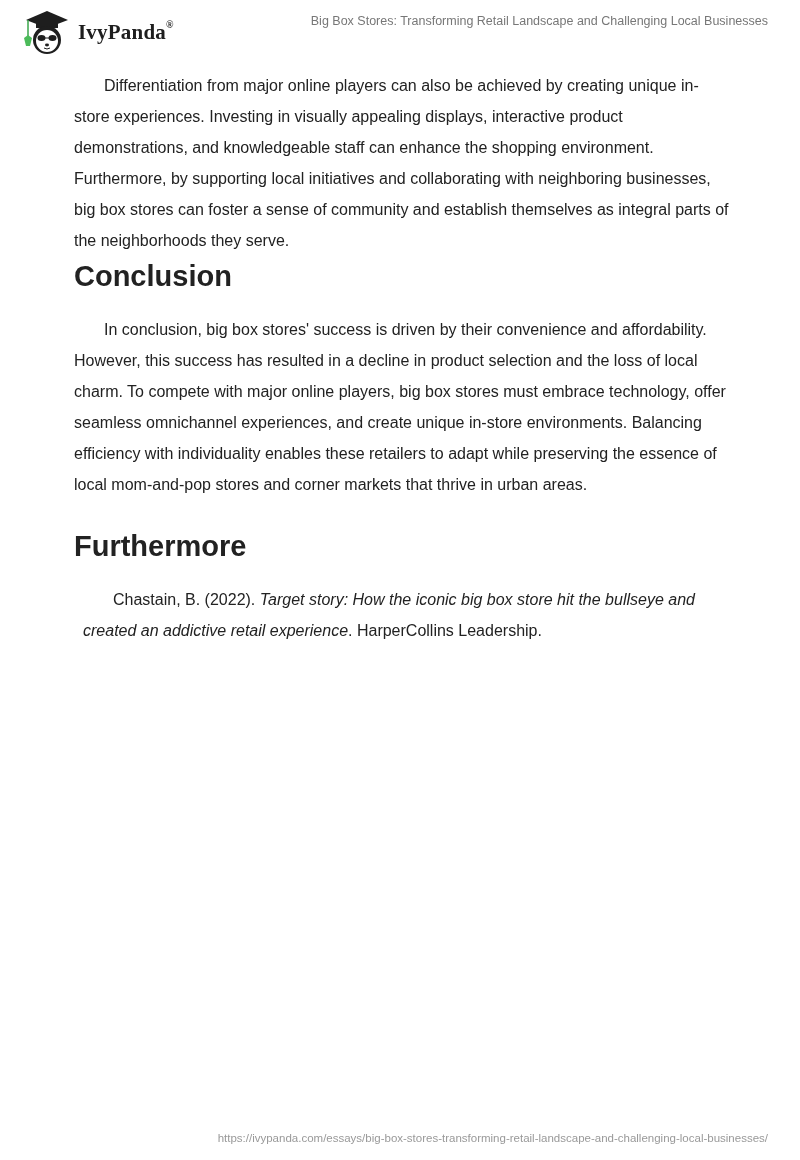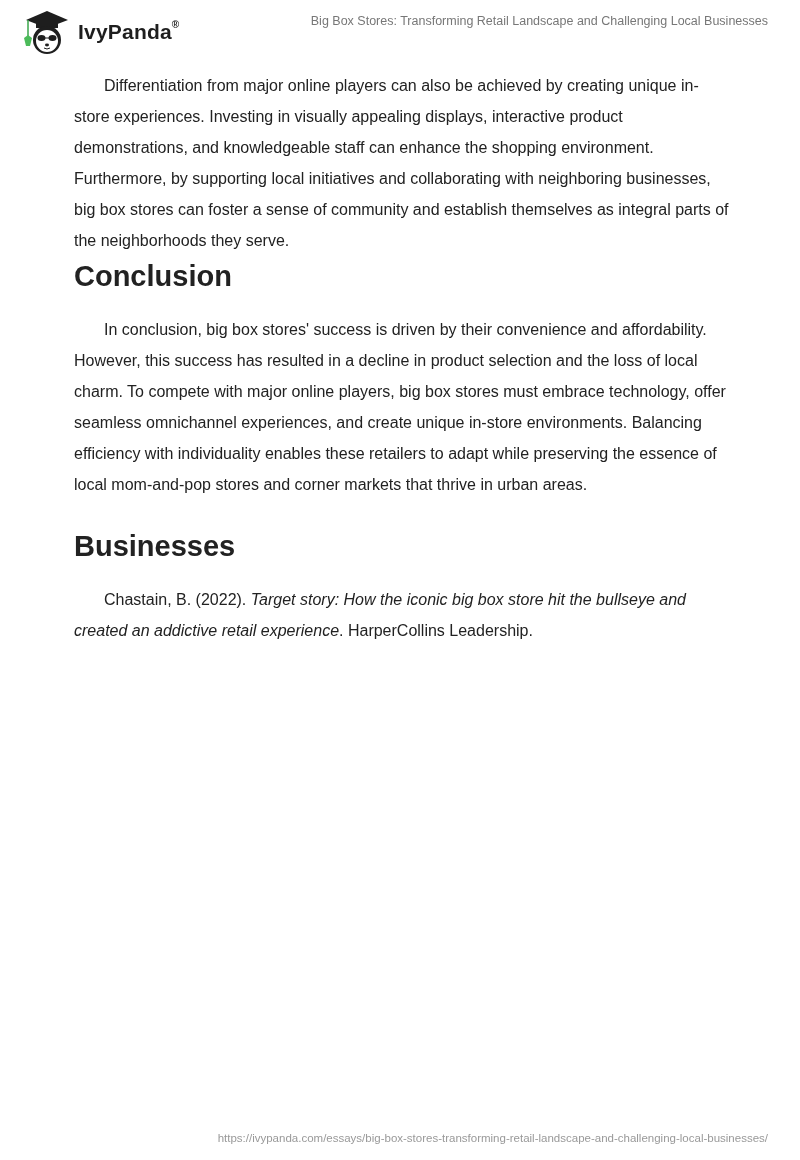--- a/index.html
+++ b/index.html
@@ -1,20 +1,20 @@
 <!DOCTYPE html>
 <html><head>
   <meta charset="utf-8">
   <style>
     html, body { margin: 0; padding: 0; background: #ffffff; }
     body { width: 800px; height: 1160px; position: relative; overflow: hidden; font-family: "Liberation Sans", sans-serif; color: #222222; }
     .header { position: absolute; left: 0; top: 0; width: 800px; height: 60px; }
     .logo { position: absolute; left: 18px; top: 8px; display: flex; align-items: center; }
     .logo svg { width: 58px; height: 48px; }
-    .logo-text { font-family: Liberation Sans, sans-serif; font-weight: bold; font-size: 21px; color: #1e1e1e; margin-left: 2px; letter-spacing: 0.2px; }
+    .logo-text { font-family: Liberation Serif, serif; font-weight: bold; font-size: 21px; color: #1e1e1e; margin-left: 2px; letter-spacing: 0.2px; }
     .logo-text sup { font-size: 10px; position: relative; top: -3px; }
     .doc-title { position: absolute; right: 32px; top: 14px; font-size: 12.5px; color: #777777; text-align: center; }
     .content { position: absolute; left: 74px; top: 70px; width: 660px; }
     p { margin: 0; font-size: 16px; line-height: 31px; color: #222222; }
     p.indent { text-indent: 30px; }
     h2 { margin: 0; font-size: 29px; font-weight: bold; color: #222222; line-height: 40px; }
     .footer-url { position: absolute; right: 32px; top: 1132px; font-size: 11.5px; color: #999999; }
   </style>
 </head>
 <body>
@@ -41,17 +41,17 @@
   </div>
   <div class="doc-title">Big Box Stores: Transforming Retail Landscape and Challenging Local Businesses</div>
 </div>
 
 <div class="content">
   <p class="indent">Differentiation from major online players can also be achieved by creating unique in-store experiences. Investing in visually appealing displays, interactive product demonstrations, and knowledgeable staff can enhance the shopping environment. Furthermore, by supporting local initiatives and collaborating with neighboring businesses, big box stores can foster a sense of community and establish themselves as integral parts of the neighborhoods they serve.</p>
 
   <h2 style="">Conclusion</h2>
   <p class="indent" style="margin-top:18px;">In conclusion, big box stores' success is driven by their convenience and affordability. However, this success has resulted in a decline in product selection and the loss of local charm. To compete with major online players, big box stores must embrace technology, offer seamless omnichannel experiences, and create unique in-store environments. Balancing efficiency with individuality enables these retailers to adapt while preserving the essence of local mom-and-pop stores and corner markets that thrive in urban areas.</p>
 
-  <h2 style="margin-top:26px;">Businesses</h2>
-  <p class="indent" style="margin-top:18px;"><span>Chastain, B. (2022). </span><em>Target story: How the iconic big box store hit the bullseye and created an addictive retail experience</em><span>. HarperCollins Leadership.</span></p>
+  <h2 style="margin-top:26px;">Furthermore</h2>
+  <p class="indent" style="margin-top:18px;margin-left:9px;"><span>Chastain, B. (2022). </span><em>Target story: How the iconic big box store hit the bullseye and created an addictive retail experience</em><span>. HarperCollins Leadership.</span></p>
 </div>
 
 <div class="footer-url">https://ivypanda.com/essays/big-box-stores-transforming-retail-landscape-and-challenging-local-businesses/</div>
 
 </body></html>

